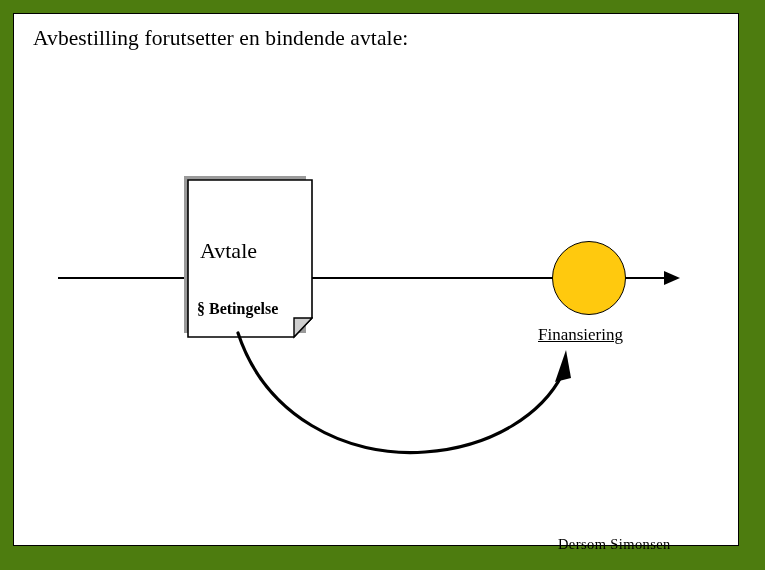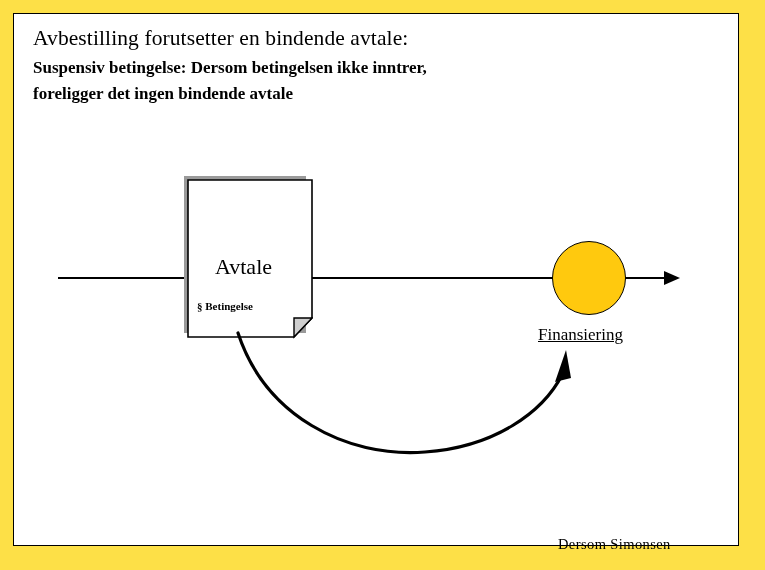--- a/index.html
+++ b/index.html
@@ -7,21 +7,21 @@
     padding: 0;
     background: #ffffff;
   }
   body {
     font-family: "Liberation Serif", serif;
   }
   #slide {
     position: relative;
     width: 765px;
     height: 570px;
-    background: #fde047;
+    background: #4d7c0f;
     overflow: hidden;
   }
   #frame {
     position: absolute;
     left: 13px;
     top: 13px;
     width: 726px;
     height: 533px;
     border: 1px solid #000000;
     box-sizing: border-box;
@@ -82,29 +82,28 @@
     background: #9a9a9a;
   }
   #doc-shape {
     position: absolute;
     left: 187px;
     top: 179px;
     width: 126px;
     height: 160px;
   }
   #doc-label-avtale {
-    left: 215px;
+    left: 200px;
     top: 238px;
     font-size: 22px;
-    margin-top: 16px;
   }
   #doc-label-betingelse {
     left: 197px;
     top: 300px;
-    font-size: 11px;
+    font-size: 16px;
     font-weight: bold;
   }
   
   #finansiering-circle {
     position: absolute;
     left: 552px;
     top: 241px;
     width: 74px;
     height: 74px;
     border-radius: 50%;
@@ -152,23 +151,21 @@
 </style>
 </head>
 <body>
 
 <div id="slide">
 
   <div id="frame"></div>
 
   <div class="txt" id="title-line">Avbestilling forutsetter en bindende avtale:</div>
 
-  <div class="txt" id="sub-line-1">Suspensiv betingelse: Dersom betingelsen ikke inntrer,</div>
 
-  <div class="txt" id="sub-line-2">foreligger det ingen bindende avtale</div>
 
   <div id="axis-line"></div>
   <div id="axis-arrowhead"></div>
 
   <div id="doc-shadow"></div>
 
   <svg id="doc-shape" viewBox="0 0 126 160">
     <path d="M1,1 L125,1 L125,139 L107,158 L1,158 Z" fill="#ffffff" stroke="#000000" stroke-width="1.6"></path>
     <path d="M125,139 L107,139 L107,158 Z" fill="#cfcfcf" stroke="#000000" stroke-width="1.4"></path>
   </svg>

